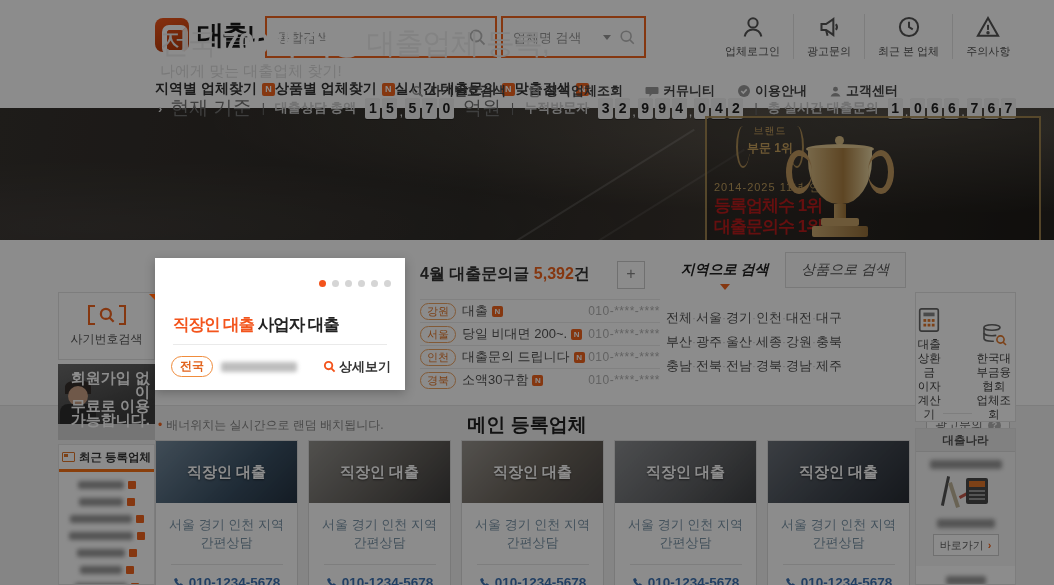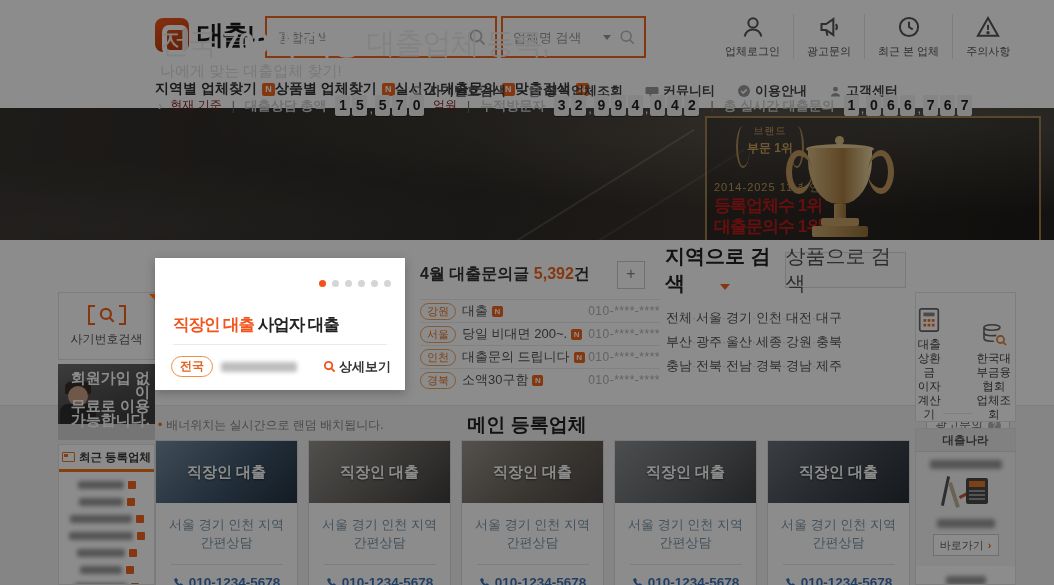--- a/index.html
+++ b/index.html
@@ -38,21 +38,21 @@
       radial-gradient(ellipse at 10% 90%,rgba(255,255,255,.05),transparent 40%),
       linear-gradient(100deg,#37332f 0%,#2c2925 45%,#3a342e 70%,#26231f 100%);}
   .streak{position:absolute;width:2px;height:220px;background:rgba(255,255,255,.14);transform:rotate(58deg);}
   .hero-title{left:160px;top:24px;font-size:29px;color:#efefef;letter-spacing:-1px;white-space:nowrap;}
   .hero-title b{color:#fff;font-weight:800;}
   .hero-title .u{border-bottom:1px solid rgba(255,255,255,.35);padding-bottom:3px;}
   .hero-sub{left:160px;top:62px;font-size:15px;color:#dcdcdc;}
   .stats{left:158px;top:95px;display:flex;align-items:center;gap:8px;white-space:nowrap;}
   .st-arrow{color:#ddd;font-weight:700;font-size:13px;}
   .st-label{font-size:13px;color:#cfcfcf;font-weight:700;}
-  .st-plain{font-size:12px;color:#7f1d1d;}
+  .st-plain{font-size:19px;color:#737373;}
   .st-sep{color:#6b6b6b;font-size:12px;margin:0 2px;}
   .digits{display:flex;align-items:center;}
   .digit{display:inline-block;width:15px;height:21px;background:#f2f2f2;color:#222;font-size:14px;font-weight:700;
          line-height:21px;text-align:center;border-radius:2px;margin:0 1px;box-shadow:0 1px 0 rgba(0,0,0,.4);}
   .comma{color:#eee;font-size:13px;margin:0 1px;align-self:flex-end;}
   .award-frame{left:705px;top:116px;width:332px;height:140px;border:2px solid rgba(175,145,85,.85);background:rgba(0,0,0,.22);}
   .laurel{left:738px;top:124px;width:64px;text-align:center;color:#c9a25e;}
   .laurel:before,.laurel:after{content:"";position:absolute;top:2px;width:12px;height:40px;border:2px solid rgba(201,162,94,.8);border-radius:50%;}
   .laurel:before{left:-2px;border-right:none;border-top:none;}
   .laurel:after{right:-2px;border-left:none;border-top:none;}
@@ -77,21 +77,21 @@
   .plusbtn{left:617px;top:261px;width:26px;height:26px;border:1px solid #ccc;background:#fff;color:#888;
            font-size:16px;line-height:24px;text-align:center;cursor:pointer;}
   .inq-list{left:420px;top:299px;width:240px;}
   .inq-row{display:flex;align-items:center;height:22px;border-top:1px solid #ececec;cursor:pointer;}
   .pill{display:inline-block;border:1px solid #eda463;color:#e2772a;font-size:11px;border-radius:10px;
         padding:0 6px;height:15px;line-height:14px;white-space:nowrap;}
   .inq-title{font-size:13px;color:#555;margin-left:6px;white-space:nowrap;}
   .inq-row .nbadge{width:11px;height:11px;font-size:8px;line-height:11px;margin-left:4px;}
   .inq-phone{margin-left:auto;font-size:12px;color:#b3b3b3;letter-spacing:.5px;}
   .tabs{left:665px;top:252px;width:241px;height:36px;display:flex;}
-  .tab{width:50%;display:flex;align-items:center;justify-content:center;font-size:20px;cursor:pointer;position:relative;}
+  .tab{width:50%;display:flex;align-items:center;justify-content:center;font-size:14px;cursor:pointer;position:relative;font-style:italic;}
   .tab.active{font-weight:700;color:#222;}
   .tab.active:after{content:"";position:absolute;left:50%;bottom:-2px;margin-left:-5px;width:0;height:0;
                     border-left:5px solid transparent;border-right:5px solid transparent;border-top:6px solid #f3641e;}
   .tab.inactive{border:1px solid #ddd;background:#fcfcfc;color:#555;}
   .regions{left:666px;top:306px;width:240px;}
   .reg-row{display:flex;align-items:center;height:24px;}
   .reg{font-size:13px;color:#555;cursor:pointer;}
   .reg-sep{font-size:12px;color:#ccc;}
   
   .bottom{left:0;top:405px;width:1054px;height:180px;background:#f2f2f2;border-top:1px solid #e3e3e3;}

